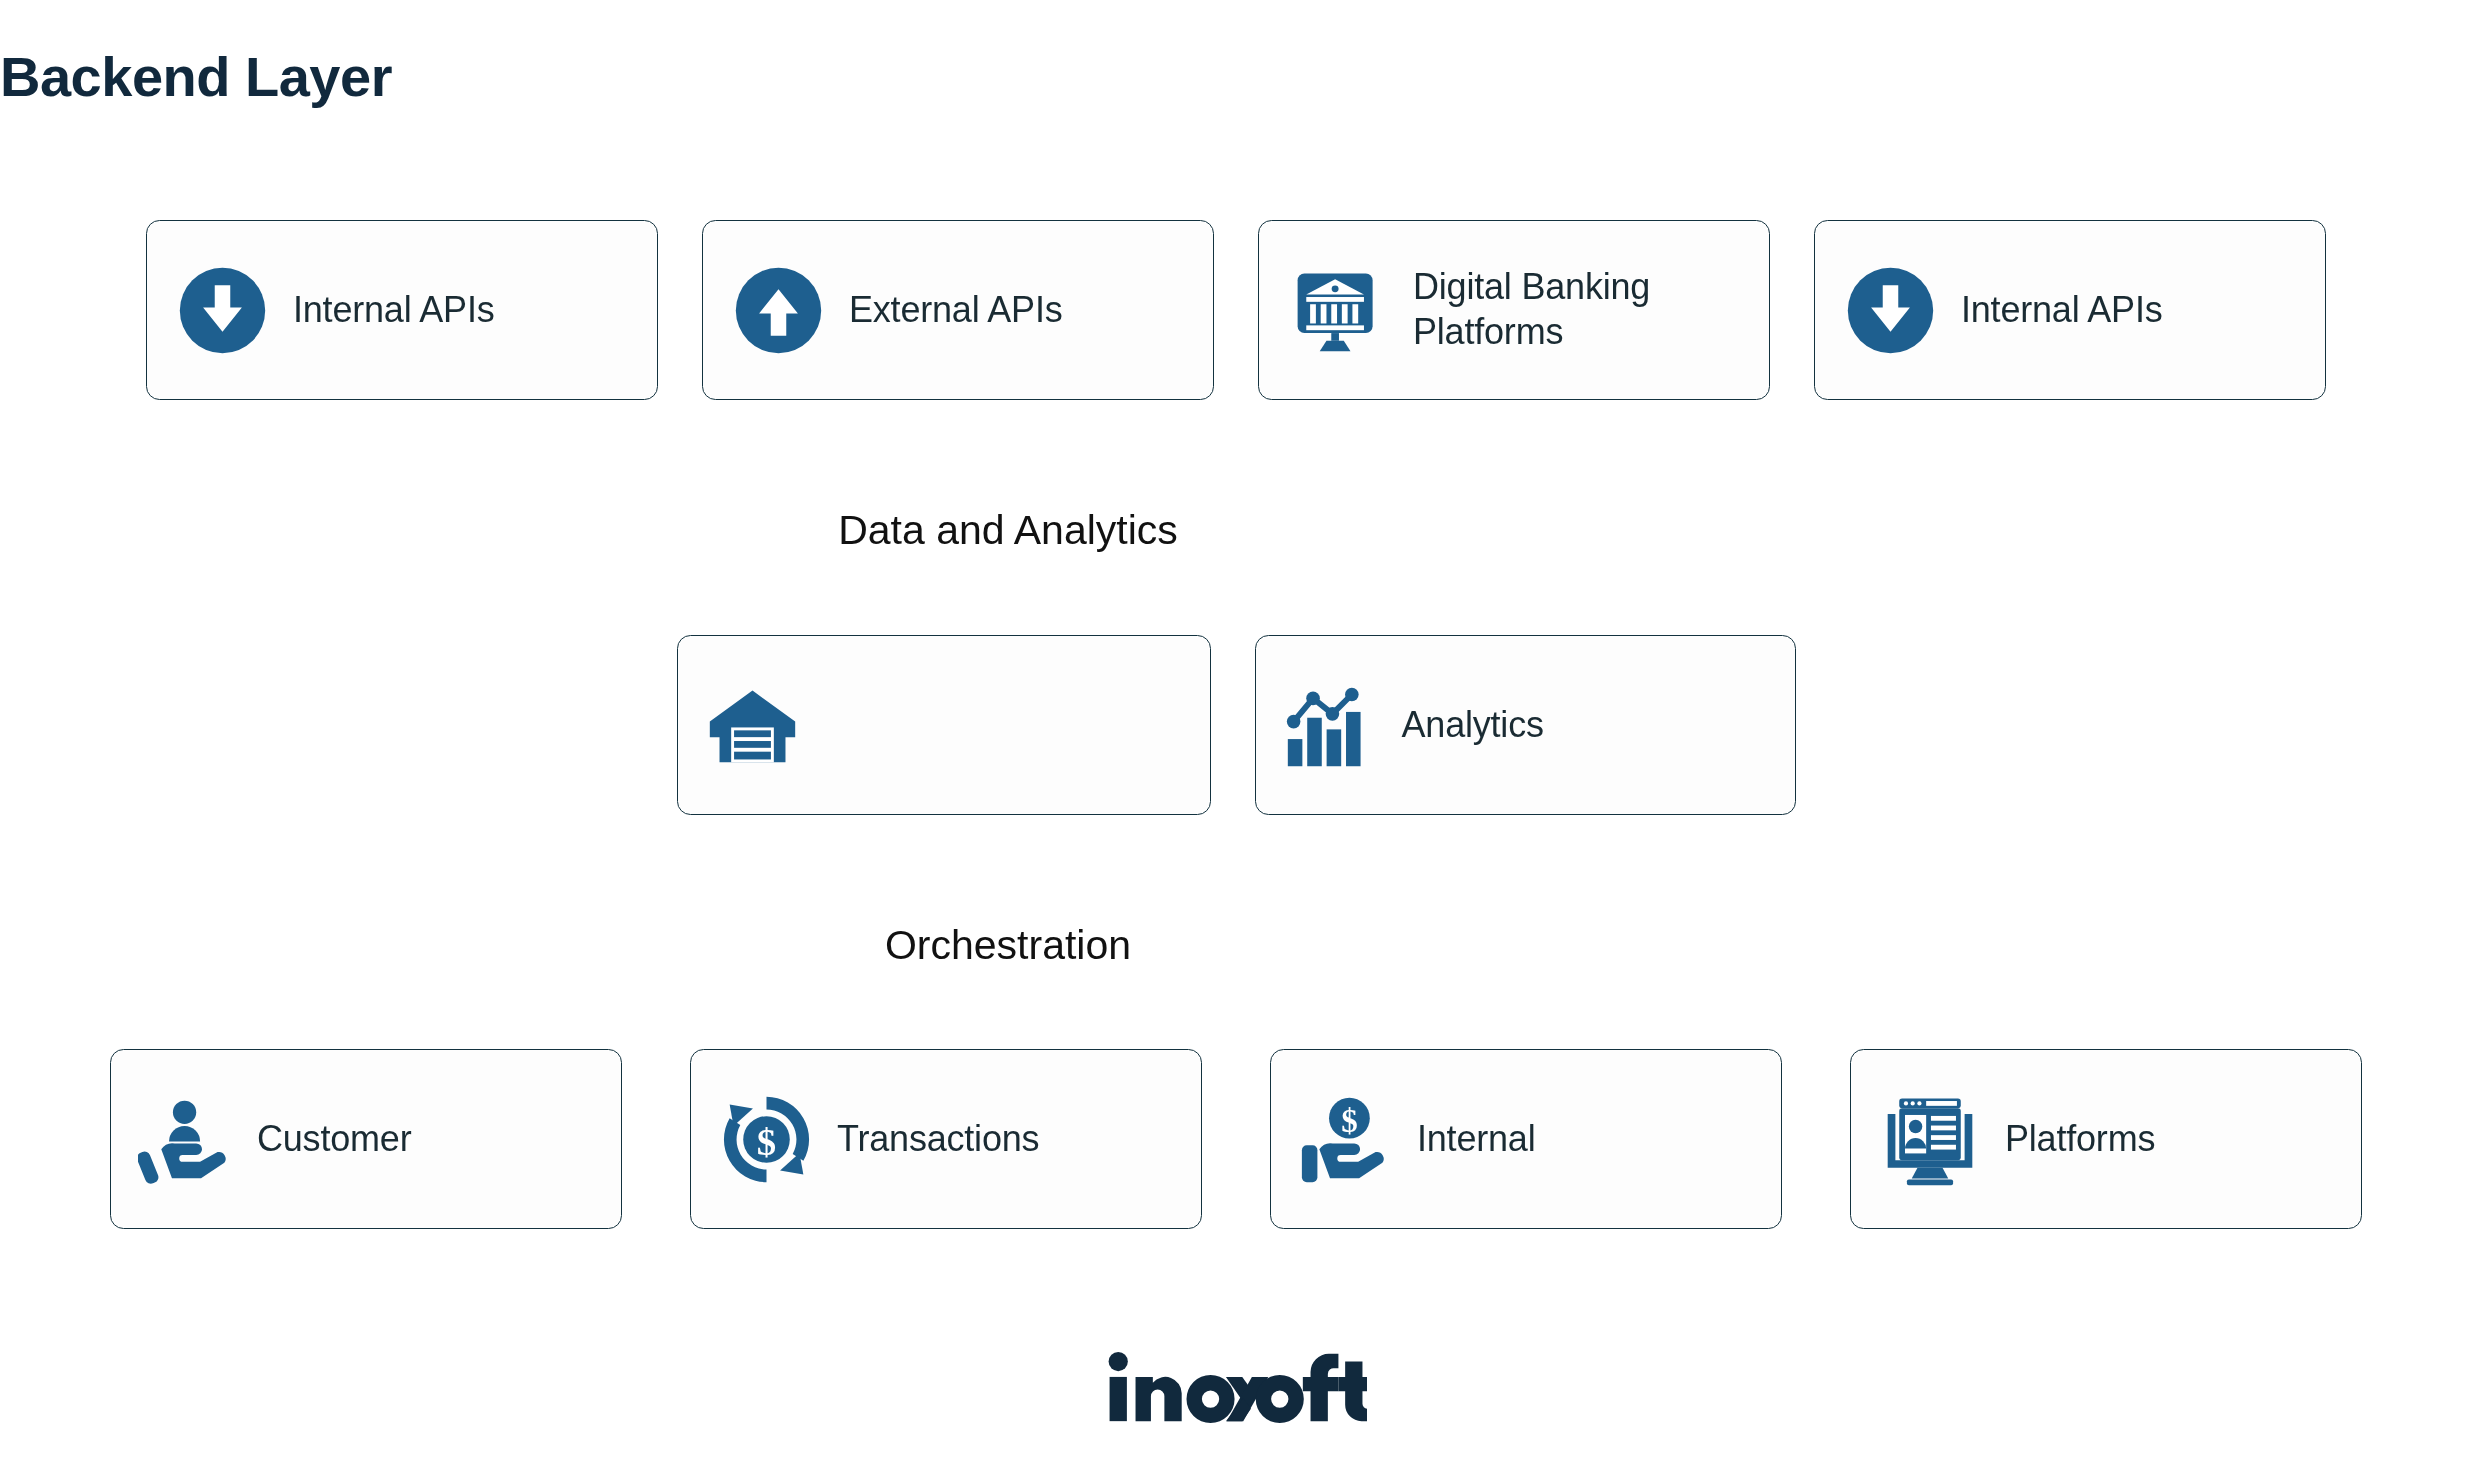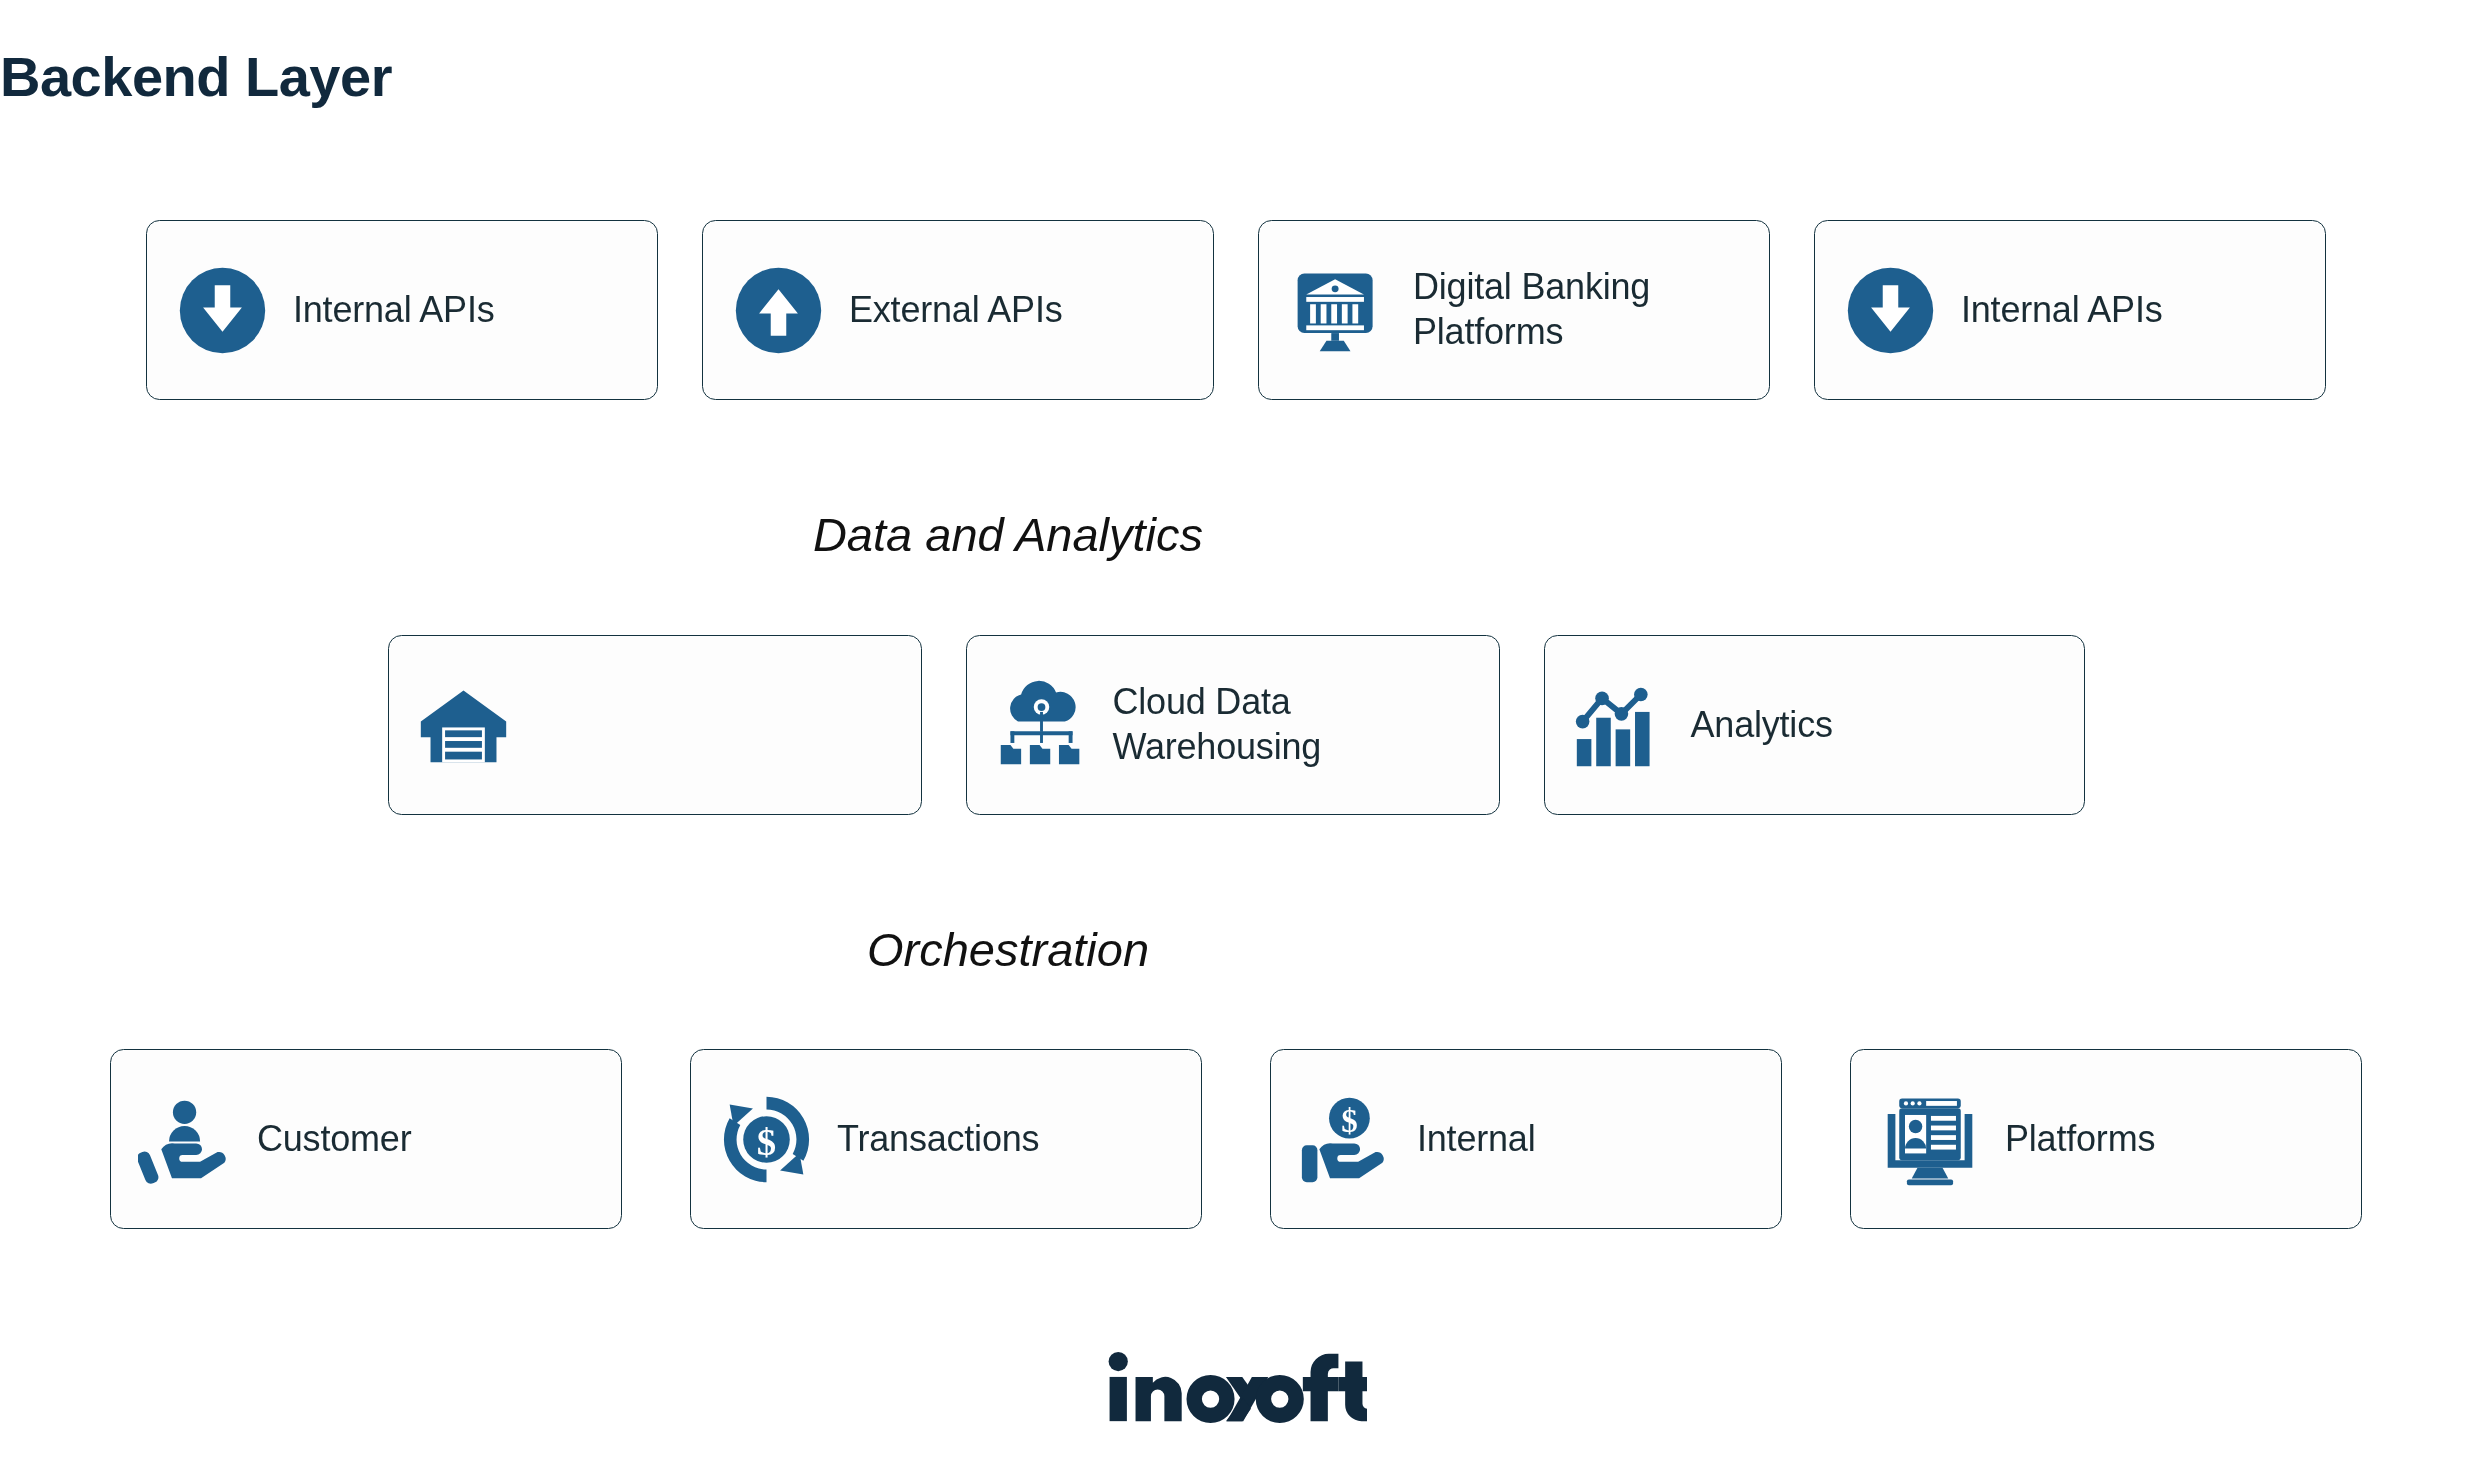--- a/index.html
+++ b/index.html
@@ -28,25 +28,24 @@
     font-weight: 700;
     color: #11293d;
     letter-spacing: -0.5px;
   }
 
   
   .section-heading {
     position: absolute;
     width: 2016px;
     text-align: center;
-    font-size: 47px;
+    font-size: 41px;
     font-weight: 400;
     color: #111111;
     letter-spacing: 0px;
-    font-style: italic;
   }
   #heading-data { top: 507px; }
   #heading-orch { top: 922px; }
 
   
   .row {
     position: absolute;
     left: 0;
     width: 2472px;
     display: flex;
@@ -173,38 +172,20 @@
         <svg width="97" height="97" viewBox="0 0 100 100">
           <path d="M50 14 L94 46 L94 62 L84 62 L84 88 L16 88 L16 62 L6 62 L6 46 Z" fill="#1e5f8f"></path>
           <rect x="28" y="52" width="44" height="36" fill="#ffffff"></rect>
           <rect x="31" y="55" width="38" height="7" fill="#1e5f8f"></rect>
           <rect x="31" y="66" width="38" height="7" fill="#1e5f8f"></rect>
           <rect x="31" y="77" width="38" height="8" fill="#1e5f8f"></rect>
         </svg>
       </span>
     </div>
 
-    <div class="card w-553">
-      <span class="card-icon">
-        <svg width="97" height="97" viewBox="0 0 100 100">
-          <path d="M26 46 a15 15 0 0 1 3 -28 a19 19 0 0 1 36 -2 a15 15 0 0 1 9 30 Z" fill="#1e5f8f"></path>
-          <circle cx="50" cy="31" r="8" fill="#ffffff"></circle>
-          <circle cx="50" cy="31" r="4" fill="#1e5f8f"></circle>
-          <path d="M48.5 36 L48.5 56 L51.5 56 L51.5 36 Z" fill="#1e5f8f"></path>
-          <path d="M18 56 L82 56 L82 60 L18 60 Z" fill="#1e5f8f"></path>
-          <path d="M18 56 L22 56 L22 68 L18 68 Z" fill="#1e5f8f"></path>
-          <path d="M78 56 L82 56 L82 68 L78 68 Z" fill="#1e5f8f"></path>
-          <path d="M48.5 56 L51.5 56 L51.5 68 L48.5 68 Z" fill="#1e5f8f"></path>
-          <path d="M8 70 h10 l3 4 h8 v16 H8 Z" fill="#1e5f8f"></path>
-          <path d="M38 70 h10 l3 4 h8 v16 H38 Z" fill="#1e5f8f"></path>
-          <path d="M68 70 h10 l3 4 h8 v16 H68 Z" fill="#1e5f8f"></path>
-        </svg>
-      </span>
-      <span class="card-label narrow">Cloud Data Warehousing</span>
-    </div>
 
     <div class="card w-560">
       <span class="card-icon">
         <svg width="97" height="97" viewBox="0 0 100 100">
           <polyline points="12,46 32,22 52,38 72,18" fill="none" stroke="#1e5f8f" stroke-width="6" stroke-linecap="round" stroke-linejoin="round"></polyline>
           <circle cx="12" cy="46" r="7" fill="#1e5f8f"></circle>
           <circle cx="32" cy="22" r="7" fill="#1e5f8f"></circle>
           <circle cx="52" cy="38" r="7" fill="#1e5f8f"></circle>
           <circle cx="72" cy="18" r="7" fill="#1e5f8f"></circle>
           <rect x="6" y="64" width="15" height="28" fill="#1e5f8f"></rect>

